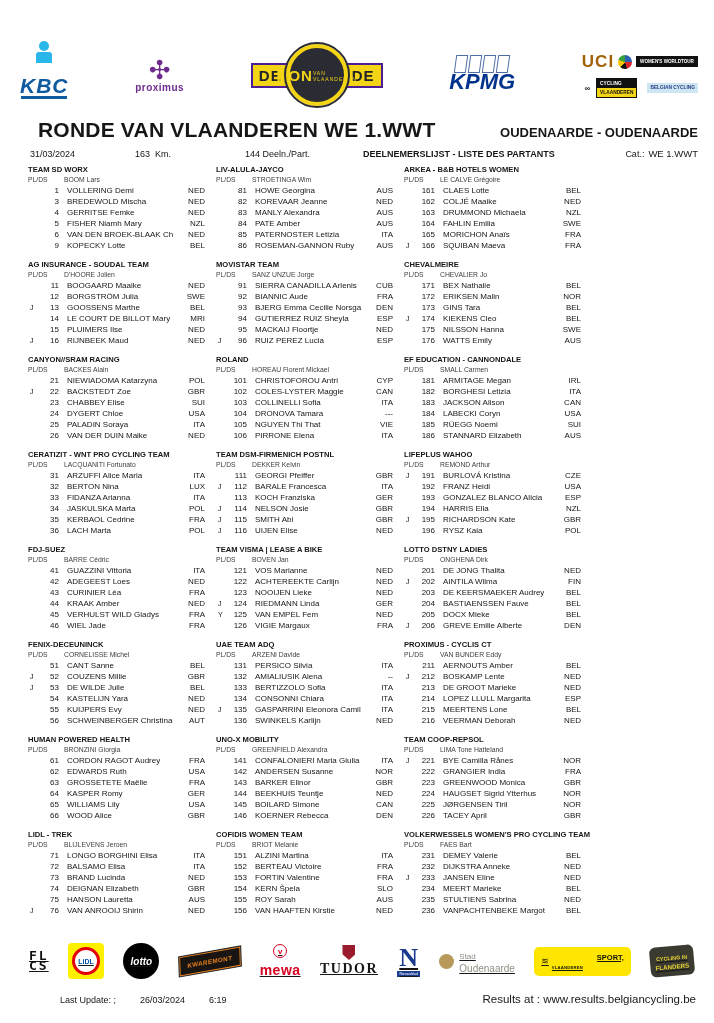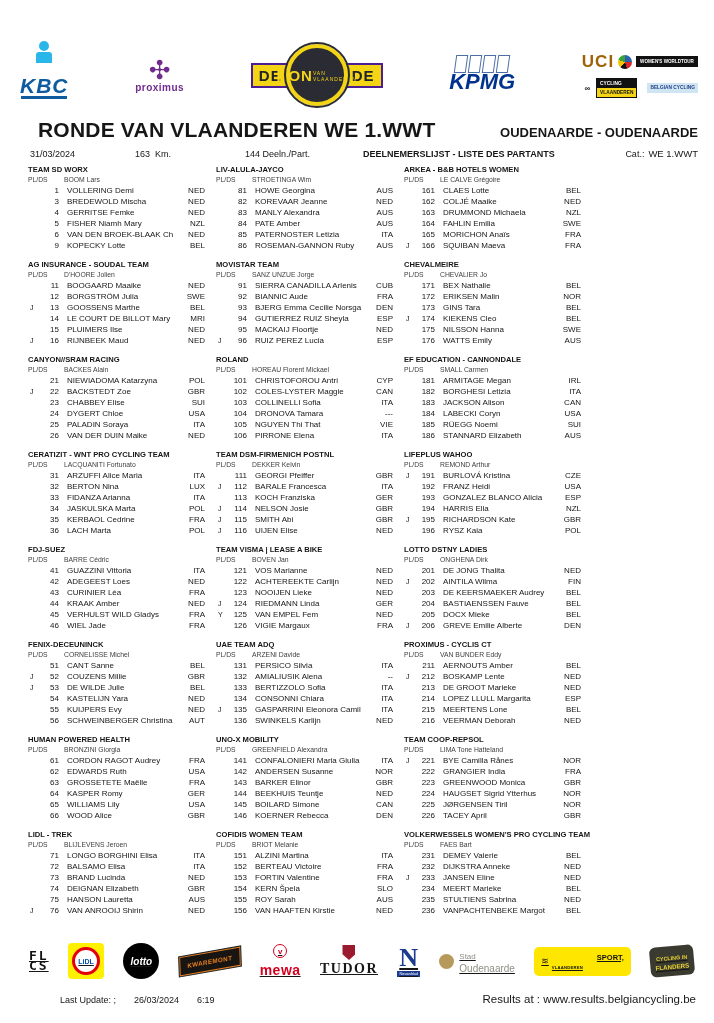--- a/index.html
+++ b/index.html
@@ -106,21 +106,21 @@
   .sportvl .t1 { font-size:7.5px;margin-left:45px;}
   .sportvl .t2 { font-size:4.2px; letter-spacing:.2px;}
   .cif { background:#3a3a30; border-radius:6px; padding:6px 5px; transform:rotate(-5deg);
      color:#e8d334; font-weight:bold; text-align:center; line-height:6px;}
   .cif .t1 { font-size:5.4px;}
   .cif .t2 { font-size:6.2px;}
 
   
   .footer-row { position:absolute; top:993px; left:0; right:0; display:flex;
      justify-content:space-between; align-items:baseline; padding:0 18px 0 60px;}
-  .last-update { font-size:9px; display:flex; gap:18px;}
+  .last-update { font-size:9px; display:flex; gap:24px;}
   .results-at { font-size:11.5px;}
 </style>
 </head>
 <body>
 
 <div class="logo-band">
   <div class="logo-item">
     <span class="kbc-person"></span>
     <span class="kbc-text">KBC</span>
     <span class="kbc-bar"></span>

